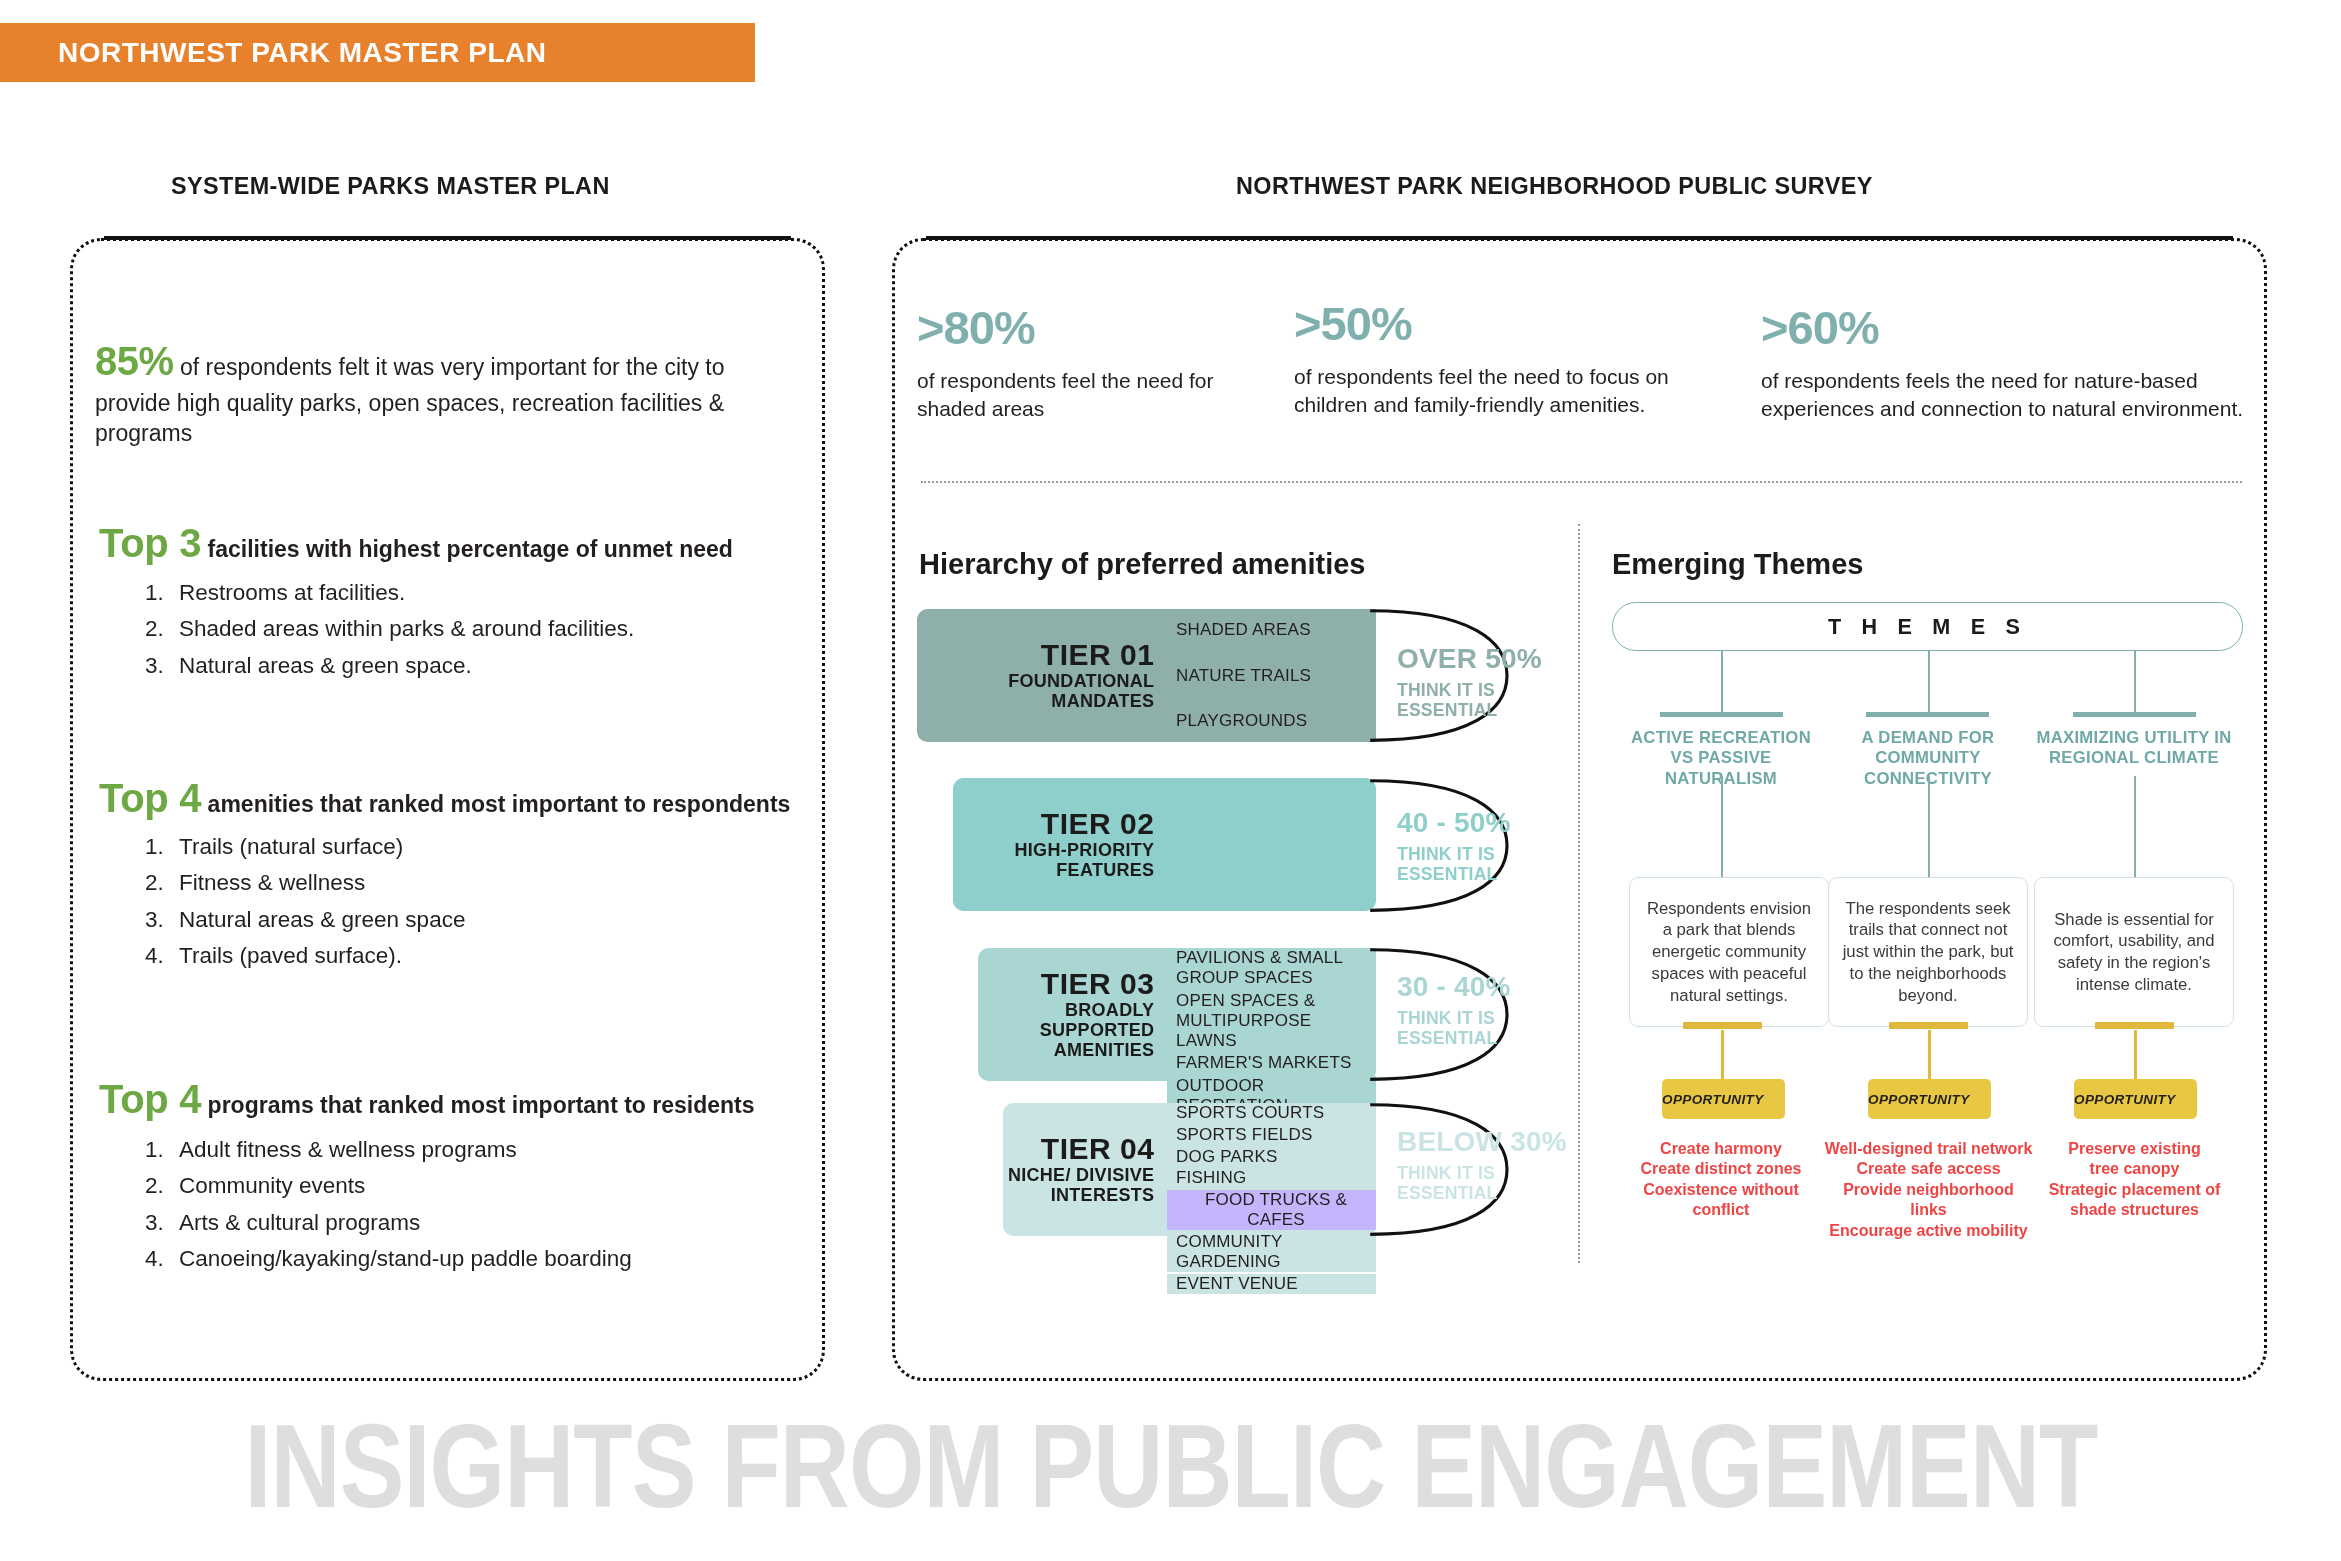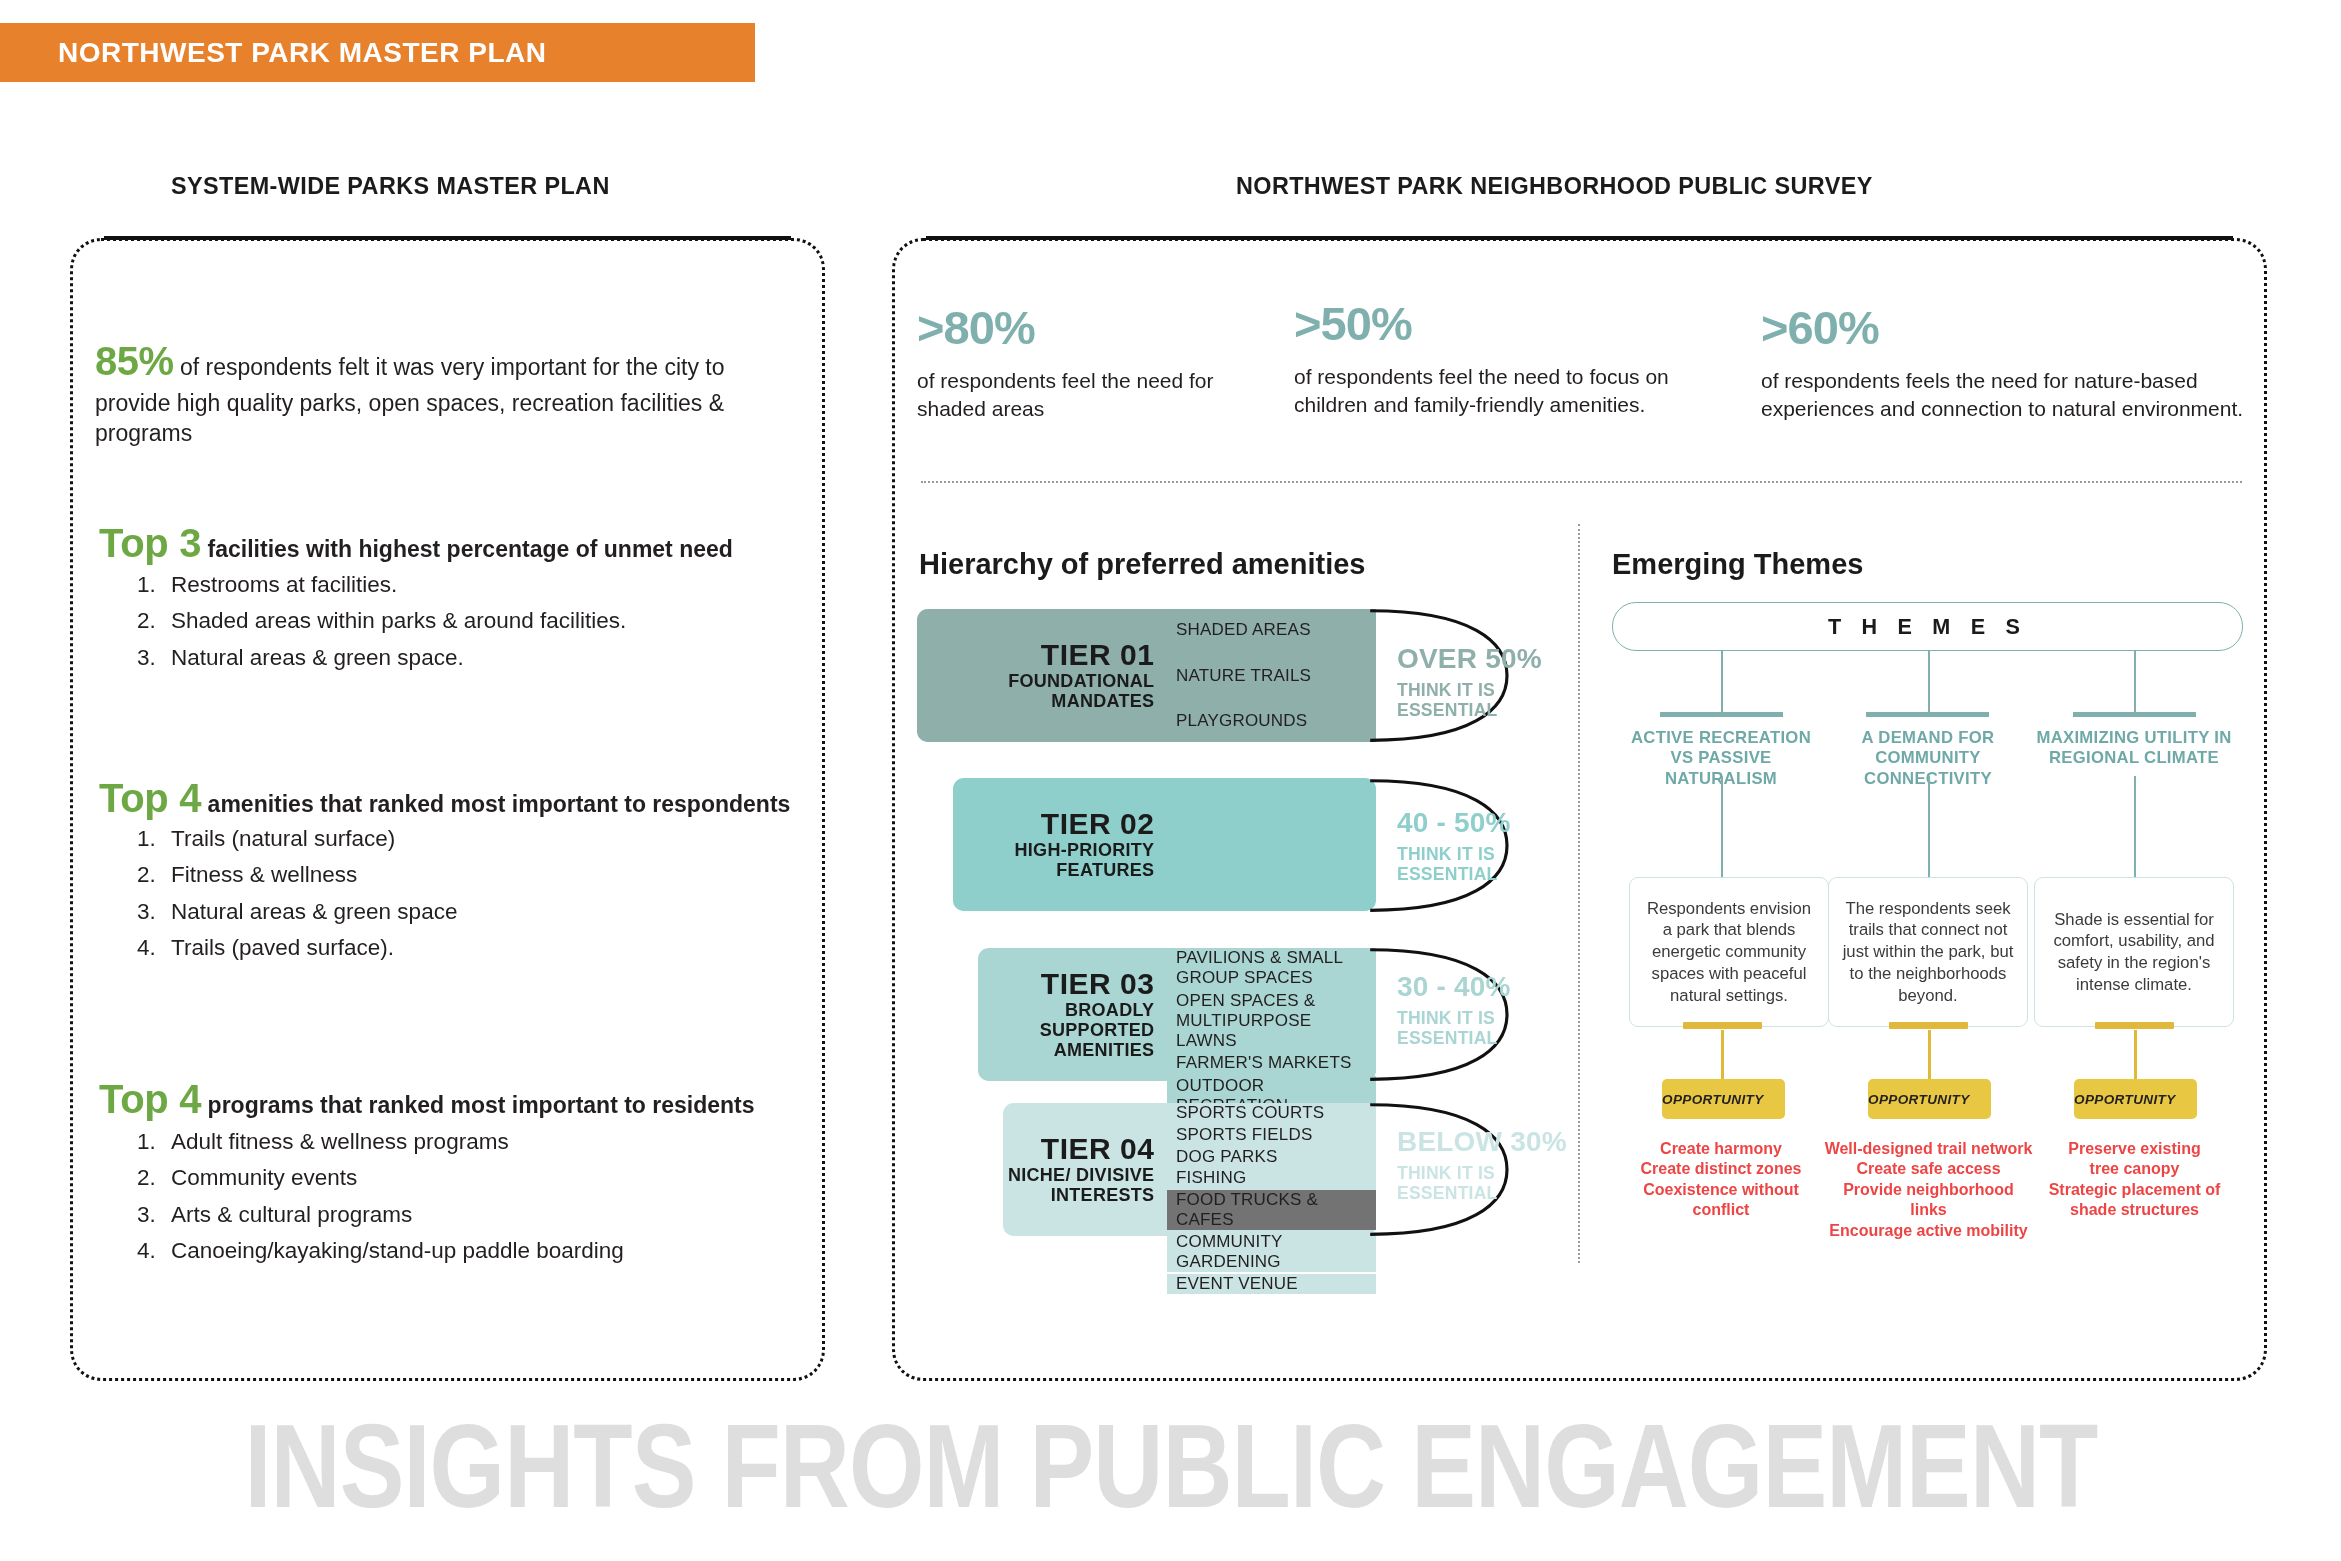--- a/index.html
+++ b/index.html
@@ -24,21 +24,21 @@
 
   
   .lp{position:absolute;}
   .statline{left:95px;top:335px;width:658px;font-size:23px;line-height:1.32;color:#231f20;}
   .statline .big{font-size:40px;font-weight:bold;color:#6DA844;letter-spacing:-0.5px;}
   .toph{font-size:23px;font-weight:bold;color:#231f20;}
   .toph .big{font-size:40px;font-weight:bold;color:#6DA844;letter-spacing:-0.3px;}
   #h-top3{left:99px;top:521px;}
   #h-top4a{left:99px;top:776px;}
   #h-top4b{left:99px;top:1077px;}
-  ol.numlist{margin:0;padding:0 0 0 63px;font-size:22.5px;line-height:1.62;color:#231f20;}
+  ol.numlist{margin:8px;padding:0 0 0 63px;font-size:22.5px;line-height:1.62;color:#231f20;}
   ol.numlist li{padding-left:9px;}
   #l-top3{left:99px;top:567px;width:631px;}
   #l-top4a{left:99px;top:821px;width:631px;}
   #l-top4b{left:99px;top:1124px;width:631px;}
 
   
   .rstat{position:absolute;}
   .rstat .pct{font-size:47px;font-weight:bold;color:#7FB0AE;letter-spacing:-0.9px;line-height:1;}
   .rstat .txt{font-size:21px;line-height:1.33;color:#231f20;margin-top:16px;}
   #rs1{left:917px;top:304px;width:342px;}
@@ -231,21 +231,21 @@
 <div class="tier" style="left:1003px;top:1103px;width:373px;height:133px;background:#CAE4E4;">
   <div class="lbl" style="width:164px;">
     <div class="tnum">TIER 04</div>
     <div class="tsub">NICHE/ DIVISIVE INTERESTS</div>
   </div>
   <div class="rows" style="gap:1.8px;">
     <div class="row" style="background:#CAE4E4;">SPORTS COURTS</div>
     <div class="row" style="background:#CAE4E4;">SPORTS FIELDS</div>
     <div class="row" style="background:#CAE4E4;">DOG PARKS</div>
     <div class="row" style="background:#CAE4E4;">FISHING</div>
-    <div class="row" style="background:#737373;">FOOD TRUCKS &amp; CAFES</div>
+    <div class="row" style="background:#c4b5fd;text-align:center;">FOOD TRUCKS &amp; CAFES</div>
     <div class="row" style="background:#CAE4E4;">COMMUNITY GARDENING</div>
     <div class="row" style="background:#CAE4E4;">EVENT VENUE</div>
   </div>
 </div>
 <div class="arcbox" style="left:1363px;top:1099px;">
   <svg width="153" height="141" viewBox="0 0 170 156">
       <path d="M8 6 C 120 6, 160 40, 160 78 C 160 116, 120 150, 8 150" fill="none" stroke="#111" stroke-width="3.5"></path>
     </svg>
 </div>
 <div class="callout" style="left:1397px;top:1128px;color:#CAE4E4;">

